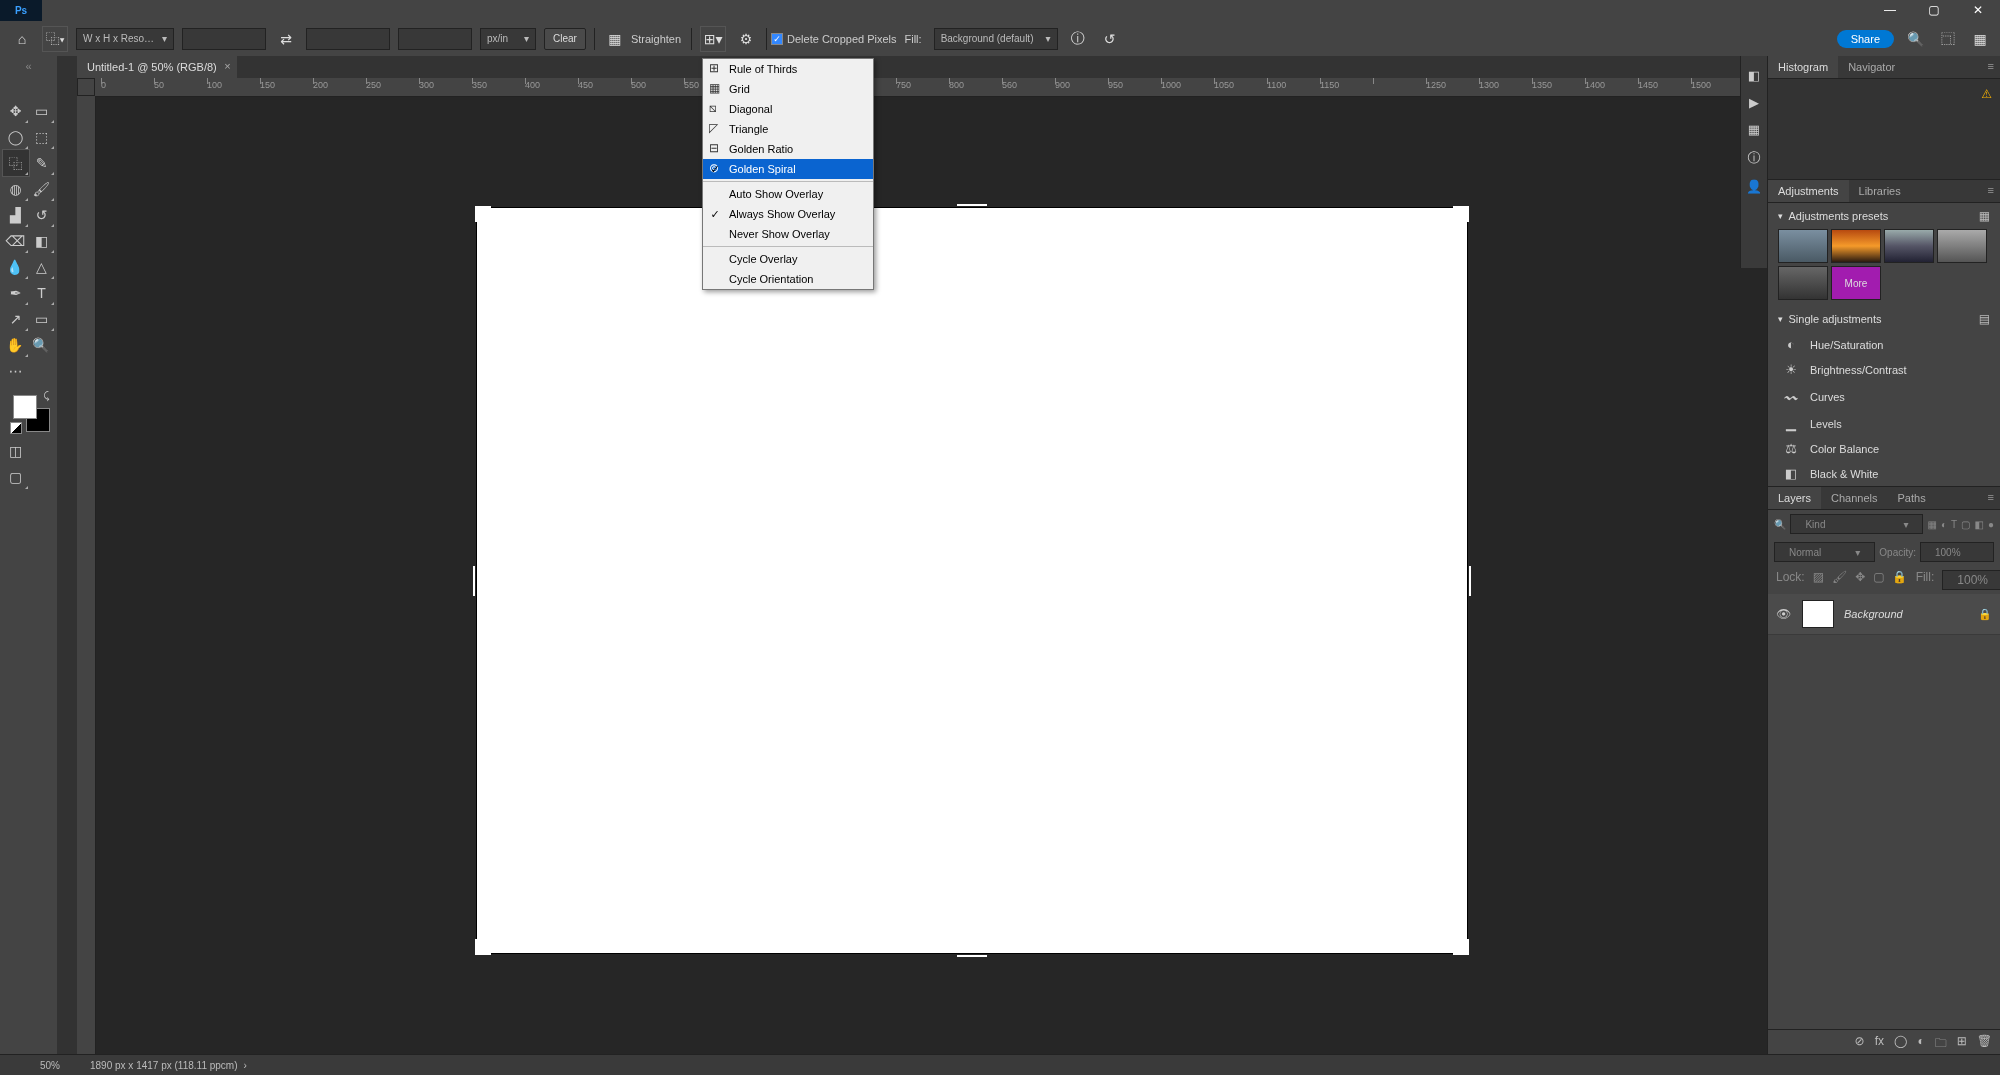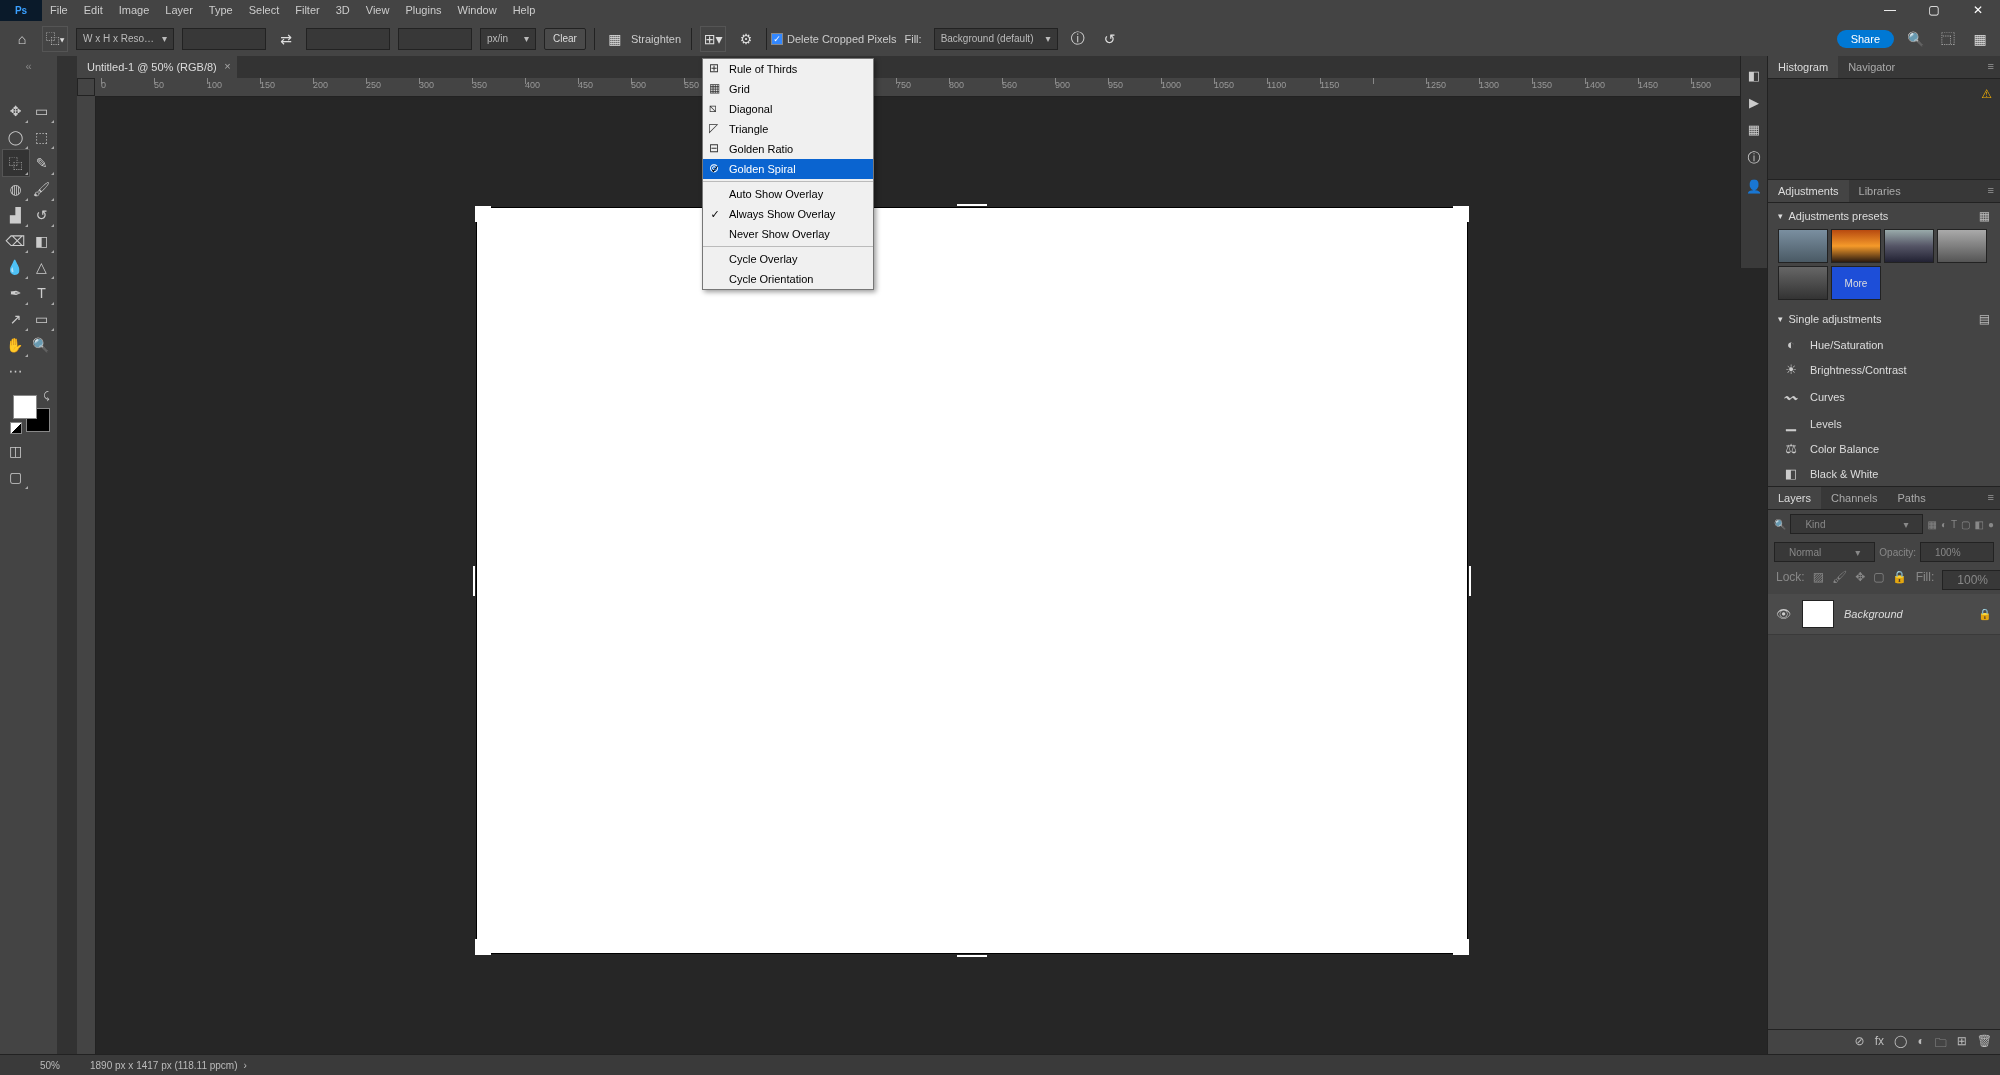--- a/index.html
+++ b/index.html
@@ -60,21 +60,21 @@
 .histbody .warn{position:absolute;right:8px;top:8px;color:#ffb700;font-size:12px}
 .secthead{display:flex;align-items:center;padding:6px 10px;color:#ddd;font-size:11px}
 .secthead .chev{margin-right:6px;font-size:9px}
 .secthead .gicon{margin-left:auto;font-size:12px;color:#bbb}
 .presetgrid{display:flex;flex-wrap:wrap;gap:3px;padding:0 10px 6px}
 .pthumb{width:48px;height:32px;background:linear-gradient(#7a8fa0,#4a5a65);border:1px solid #222}
 .pthumb.sunset{background:linear-gradient(#b74a10,#f59a2a 50%,#2a1a10)}
 .pthumb.reflect{background:linear-gradient(#9aa, #556 50%, #223)}
 .pthumb.mono{background:linear-gradient(#aaa,#555)}
 .pthumb.dark{background:linear-gradient(#666,#333)}
-.pmore{width:48px;height:32px;background:#1d4ed8;border:1px solid #222;display:flex;align-items:center;justify-content:center;color:#ddd;font-size:10px}
+.pmore{width:48px;height:32px;background:#a21caf;border:1px solid #222;display:flex;align-items:center;justify-content:center;color:#ddd;font-size:10px}
 .adjrow{display:flex;align-items:center;padding:5px 12px;color:#ddd;font-size:11px}
 .adjrow .ai{width:22px;font-size:13px;color:#ccc;text-align:center;margin-right:8px}
 .layerhead{background:#383838;display:flex;height:22px;border-top:1px solid #222;border-bottom:1px solid #222}
 .layercontrols{padding:4px 6px;font-size:10px;color:#888;display:flex;align-items:center;gap:4px}
 .lyfield{background:#383838;border:1px solid #222;height:18px;padding:0 14px;display:flex;align-items:center;flex:1;color:#888}
 .layerlock{display:flex;gap:8px;padding:4px 8px;color:#888;font-size:12px}
 .layerentry{display:flex;align-items:center;padding:6px 8px;border-bottom:1px solid #3a3a3a;background:#4b4b4b}
 .layerentry .eye{width:16px;font-size:12px;color:#ccc}
 .layerentry .lthumb{width:30px;height:26px;background:#fff;border:1px solid #222;margin:0 10px}
 .layerentry .lname{font-style:italic;color:#ddd;font-size:11px}
@@ -90,34 +90,20 @@
 #ddmenu .dr .dicon{position:absolute;left:6px;top:2px;font-size:12px;color:#333}
 #ddmenu .dr.sel .dicon{color:#fff}
 #ddmenu .dr .chk{position:absolute;left:6px;top:4px;background:none;border:none;color:#000;font-size:11px;width:12px;height:12px;margin:0}
 #ddmenu hr{border:none;border-top:1px solid #bbb;margin:2px 0}
 </style>
 </head>
 <body>
 
 <div id="menubar">
   <div class="logo">Ps</div>
-  <div id="menubar-items" style="display: flex;">
-      <div class="mitem">File</div>
-      <div class="mitem">Edit</div>
-      <div class="mitem">Image</div>
-      <div class="mitem">Layer</div>
-      <div class="mitem">Type</div>
-      <div class="mitem">Select</div>
-      <div class="mitem">Filter</div>
-      <div class="mitem">3D</div>
-      <div class="mitem">View</div>
-      <div class="mitem">Plugins</div>
-      <div class="mitem">Window</div>
-      <div class="mitem">Help</div>
-    </div>
   <div id="winbtns">
     <span>—</span>
     <span>▢</span>
     <span>✕</span>
   </div>
 </div>
 
 <div id="optbar">
   <div class="opticon">⌂</div>
   <div class="opticon" style="border:1px solid #555">⿻▾</div>

